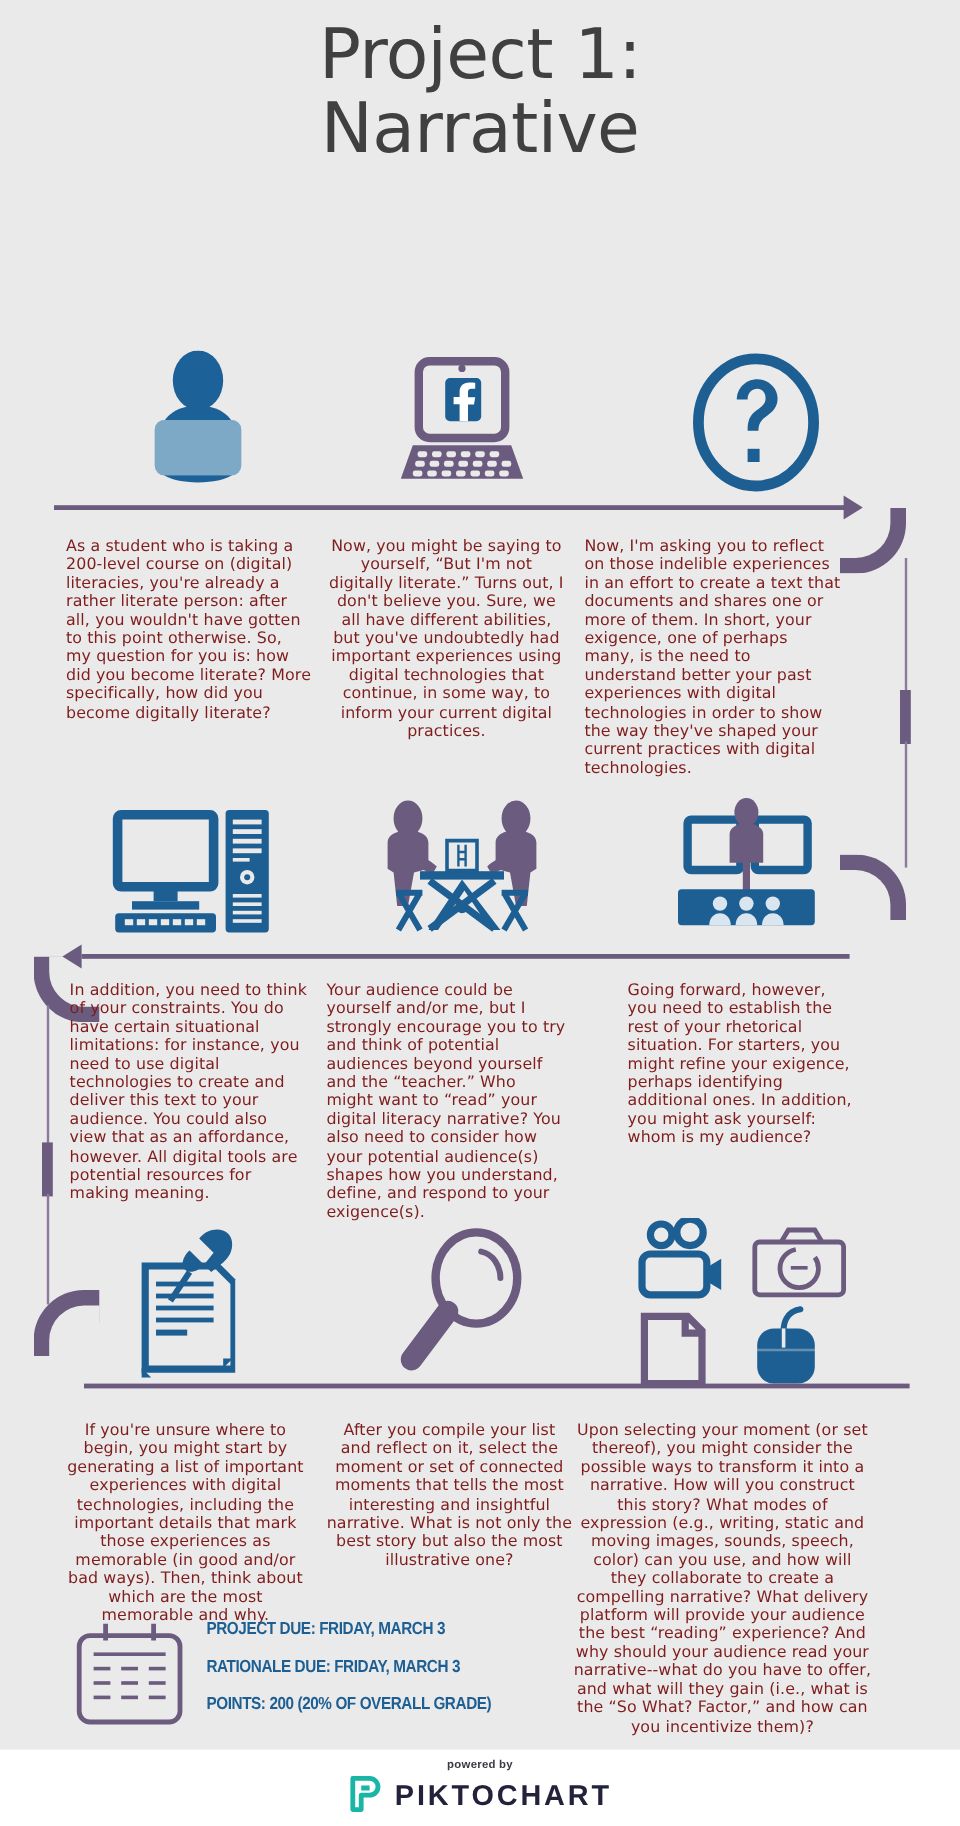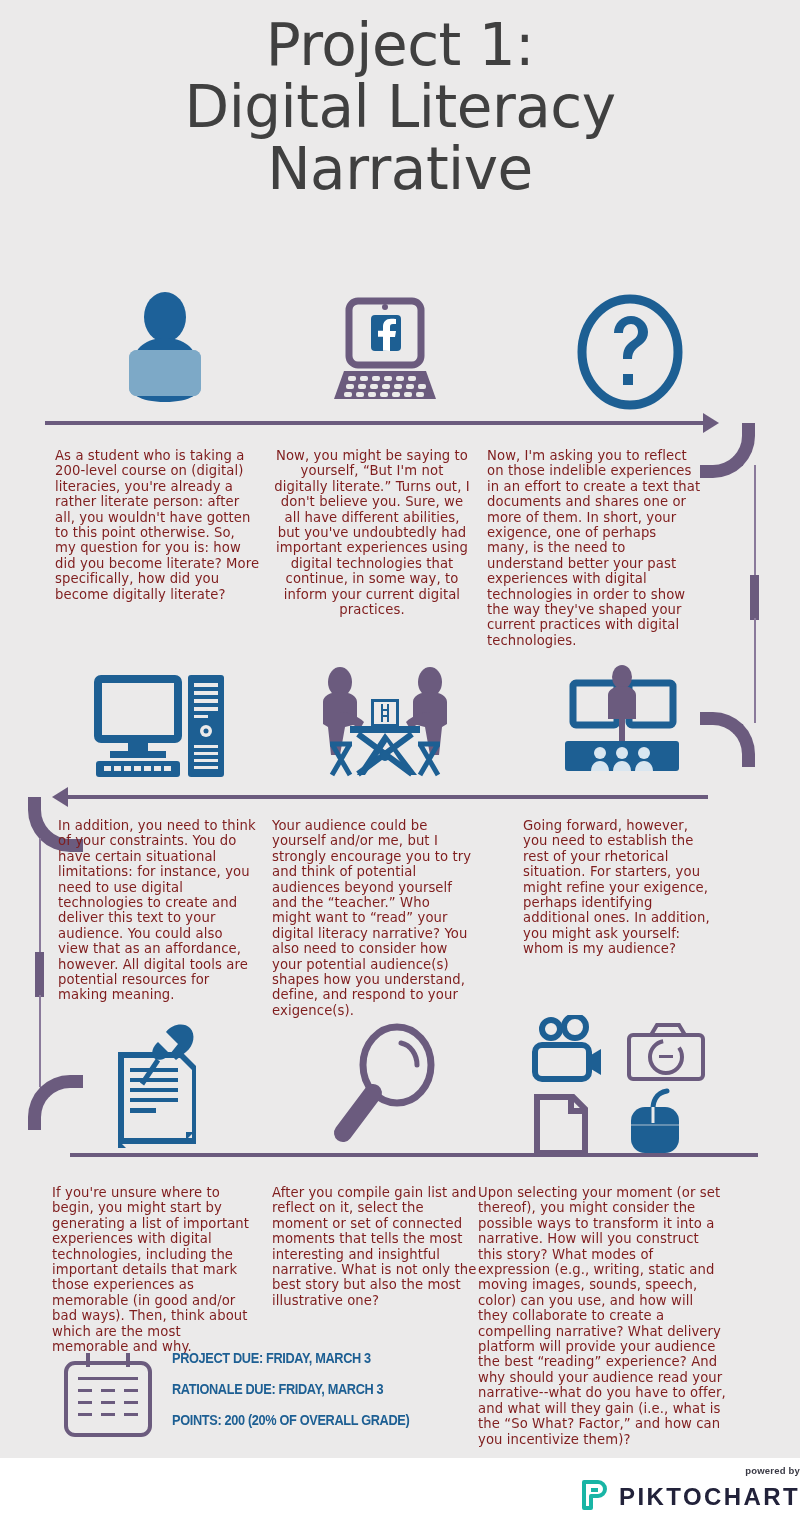--- a/index.html
+++ b/index.html
@@ -63,37 +63,36 @@
     margin-bottom:16px;
     font-family:"Liberation Sans Narrow","Liberation Sans",sans-serif;
     transform:scaleX(0.88);transform-origin:left center;
     white-space:nowrap;
   }
 
   
   .pikbar{
     position:absolute;left:0;top:1458px;width:800px;height:64px;
     background:#ffffff;display:flex;flex-direction:column;
-    align-items:flex-end;justify-content:center;
+    align-items:center;justify-content:center;
   }
   .pik-powered{font-size:9.5px;color:#3a3a45;font-weight:bold;letter-spacing:0.2px;margin-bottom:3px;}
   .pik-logo{display:flex;align-items:center;gap:9px;}
   .pik-name{
     font-size:24px;font-weight:bold;color:#22223a;
     letter-spacing:2.4px;font-family:"Liberation Sans",sans-serif;
   }
 </style>
 </head>
 <body>
 
 <div class="sheet">
 
   <div class="title">
     <span class="t1">Project 1:</span>
-    <span class="t2">Digital Literacy</span>
     <span class="t3">Narrative</span>
   </div>
 
   <div class="iconrow" style="top:282px;">
 
     <div class="iconcell" style="left:70px;width:190px;">
       <svg width="104" height="120" viewBox="0 0 104 120">
         <ellipse cx="52" cy="25" rx="21" ry="25" fill="#1d6199"></ellipse>
         <path d="M20 72c0-16 14-26 32-26s32 10 32 26v18H20z" fill="#1d6199"></path>
         <path d="M18 92c4-10 16-14 34-14s30 4 34 14c3 9-8 18-34 18s-37-9-34-18z" fill="#1d6199"></path>
@@ -294,23 +293,23 @@
         <path d="M142 76c-12 2-14 12-14 18" fill="none" stroke="#1d5f93" stroke-width="5" stroke-linecap="round"></path>
         <rect x="106" y="92" width="48" height="46" rx="14" fill="#1d5f93"></rect>
         <path d="M128 92v16" stroke="#ebeaea" stroke-width="3"></path>
         <path d="M106 110h48" stroke="#ebeaea" stroke-width="2" opacity="0.35"></path>
       </svg>
     </div>
   </div>
 
   <div class="rail rail-h" style="left:70px;top:1153px;width:688px;"></div>
 
-  <div class="textrow" style="top:1185px;height:190px;">
+  <div class="textrow" style="top:1185px;height:190px;text-align:center;">
     <div class="col" style="left:52px;top:0;width:205px;">If you're unsure where to begin, you might start by generating a list of important experiences with digital technologies, including the important details that mark those experiences as memorable (in good and/or bad ways). Then, think about which are the most memorable and why.</div>
-    <div class="col" style="left:272px;top:0;width:205px;">After you compile gain list and reflect on it, select the moment or set of connected moments that tells the most interesting and insightful narrative. What is not only the best story but also the most illustrative one?</div>
+    <div class="col" style="left:272px;top:0;width:205px;">After you compile your list and reflect on it, select the moment or set of connected moments that tells the most interesting and insightful narrative. What is not only the best story but also the most illustrative one?</div>
     <div class="col" style="left:478px;top:0;width:248px;">Upon selecting your moment (or set thereof), you might consider the possible ways to transform it into a narrative. How will you construct this story? What modes of expression (e.g., writing, static and moving images, sounds, speech, color) can you use, and how will they collaborate to create a compelling narrative? What delivery platform will provide your audience the best “reading” experience? And why should your audience read your narrative--what do you have to offer, and what will they gain (i.e., what is the “So What? Factor,” and how can you incentivize them)?</div>
   </div>
 
   <div class="duewrap">
     <div class="cal">
       <svg width="96" height="86" viewBox="0 0 96 86">
         <rect x="6" y="10" width="84" height="72" rx="9" fill="none" stroke="#6b5b7e" stroke-width="4"></rect>
         <path d="M28 0v14M68 0v14" stroke="#6b5b7e" stroke-width="4"></path>
         <rect x="18" y="24" width="60" height="3" fill="#6b5b7e"></rect>
         <g fill="#6b5b7e">

